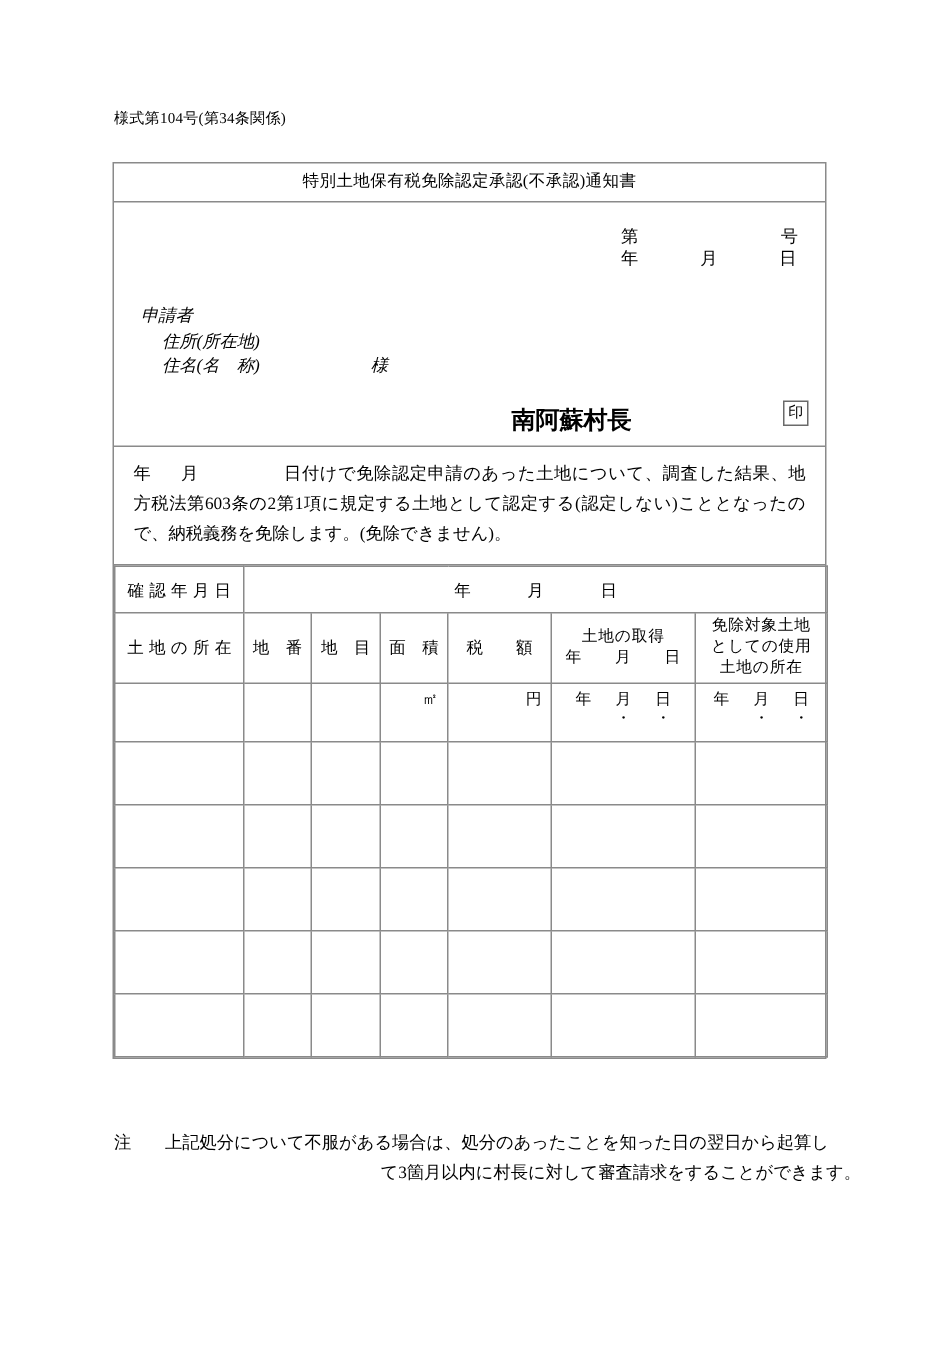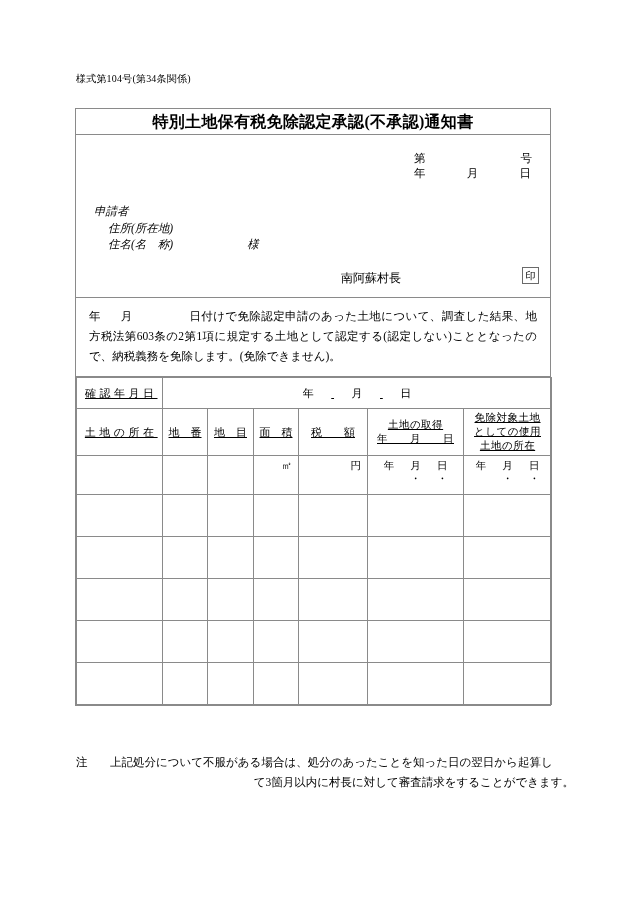--- a/index.html
+++ b/index.html
@@ -41,23 +41,22 @@
   }
   .row-div {
     border-bottom: 1px solid #8a8a8a;
   }
 
   
   .title-band {
     height: 25px;
     line-height: 25px;
     text-align: center;
-    font-size: 16px;
+    font-size: 11px;
     letter-spacing: 0.3px;
-    font-weight: bold;
   }
 
   
   .head-block {
     position: relative;
     height: 162px;
   }
   .doc-no {
     position: absolute;
     right: 18px;
@@ -90,22 +89,23 @@
     display: inline-block;
   }
   .name-line .sama {
     display: inline-block;
     margin-left: 74px;
   }
   .issuer {
     position: absolute;
     left: 265px;
     top: 135px;
-    font-size: 12px;
+    font-size: 16px;
     white-space: nowrap;
+    font-weight: bold;
   }
   .seal-box {
     position: absolute;
     left: 446px;
     top: 132px;
     width: 15px;
     height: 15px;
     border: 1px solid #6a6a6a;
     font-size: 10px;
     line-height: 15px;
@@ -124,21 +124,20 @@
     display: inline-block;
     width: 100px;
   }
 
   
   table.grid {
     border-collapse: collapse;
     width: 100%;
     table-layout: fixed;
     font-size: 11px;
-    text-decoration: underline;
   }
   table.grid td {
     border: 1px solid #8a8a8a;
     padding: 0;
     vertical-align: middle;
     text-align: center;
   }
   table.grid tr.confirm td {
     height: 30px;
   }

